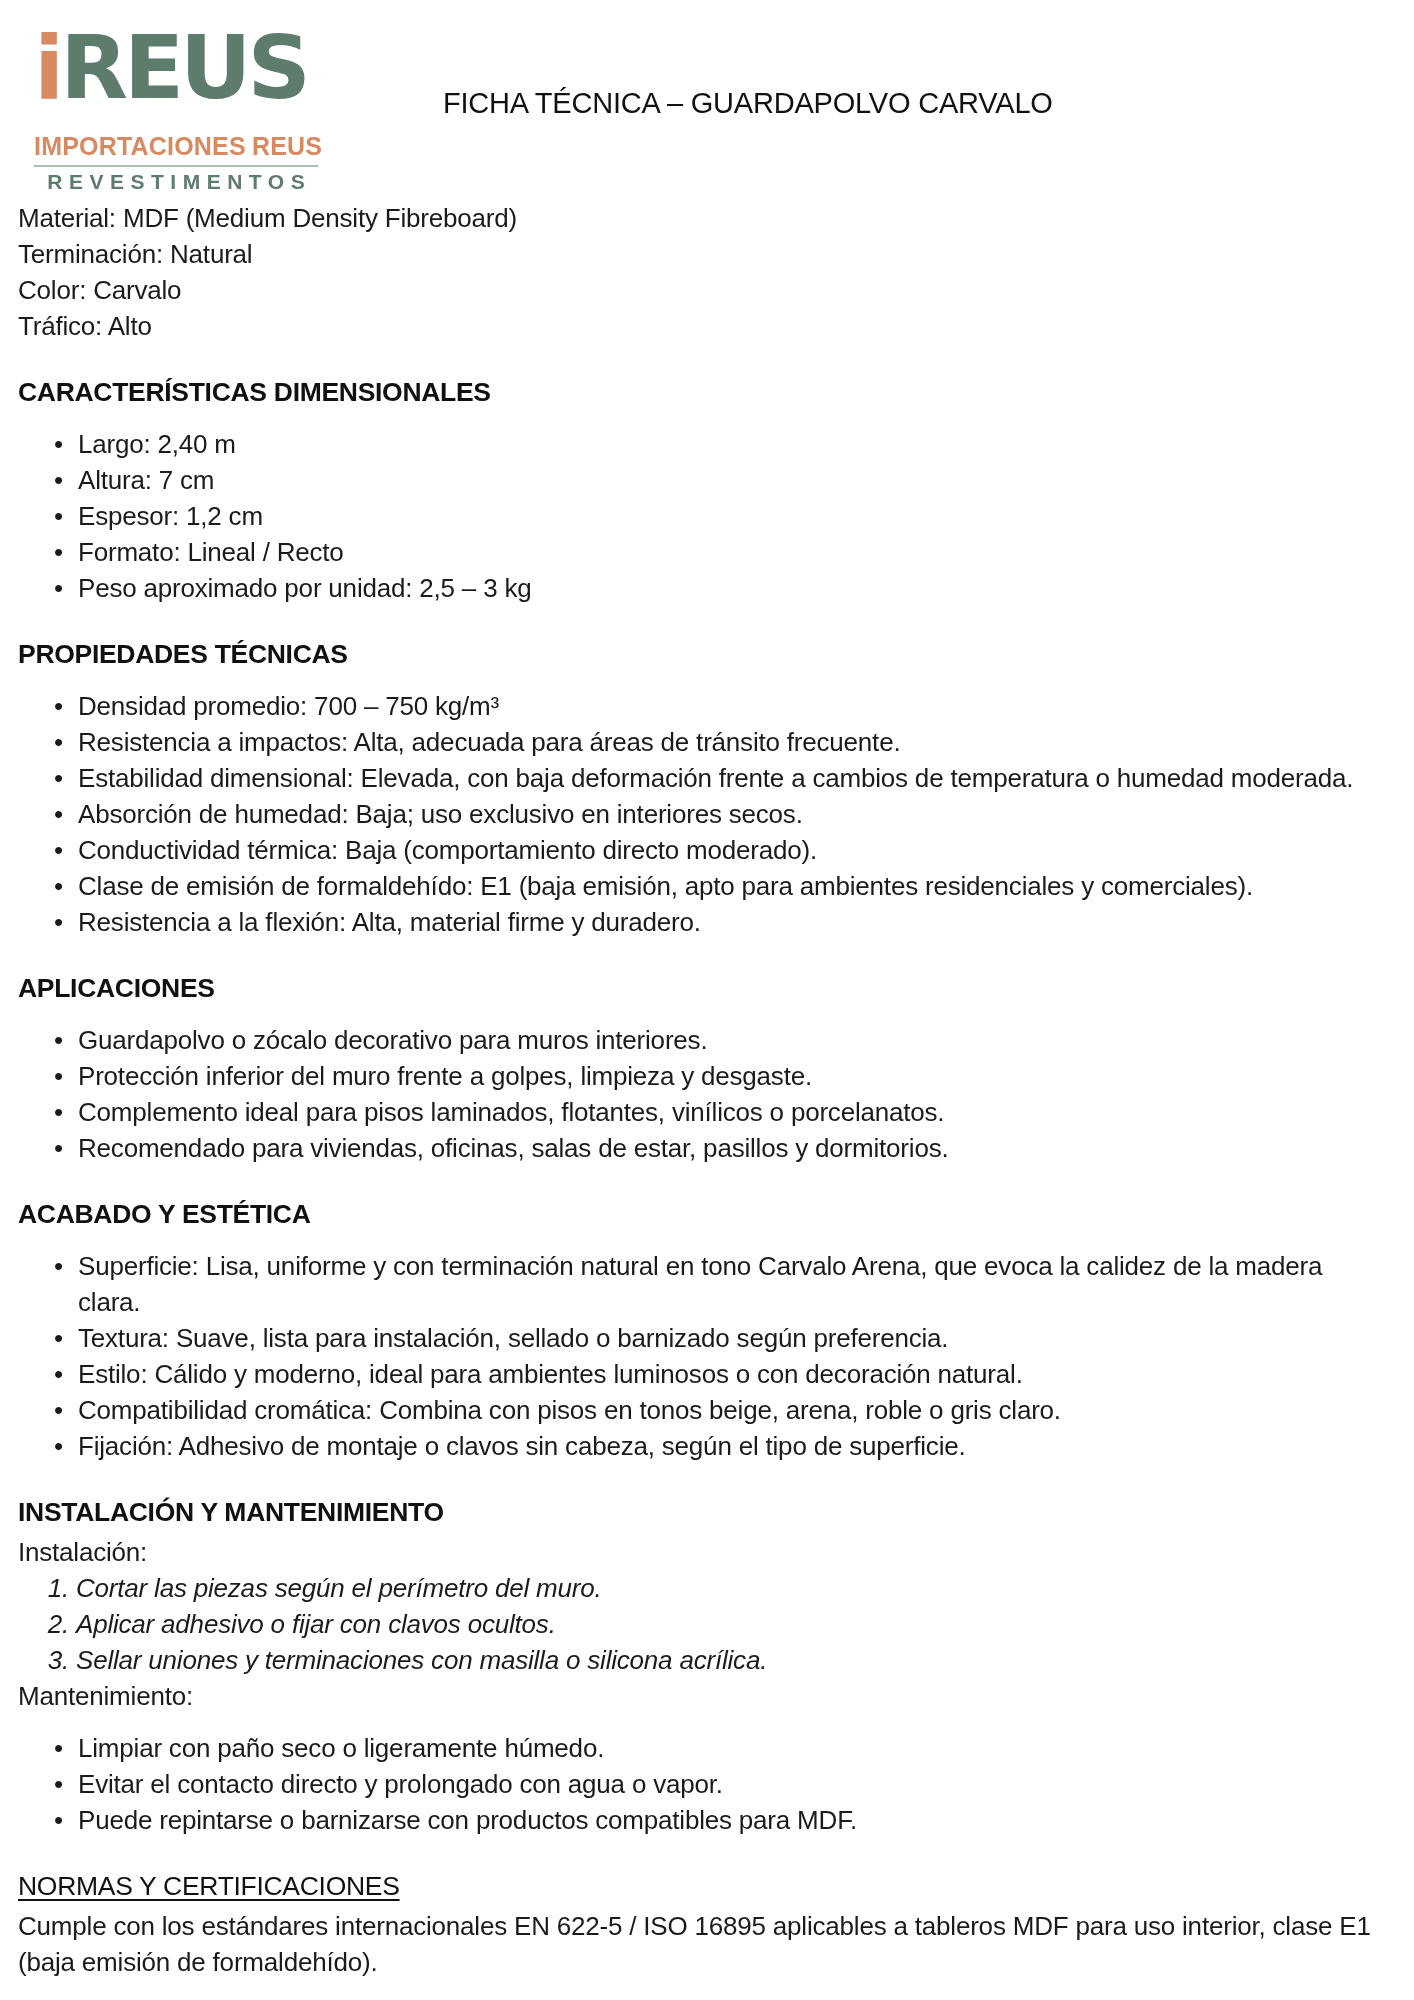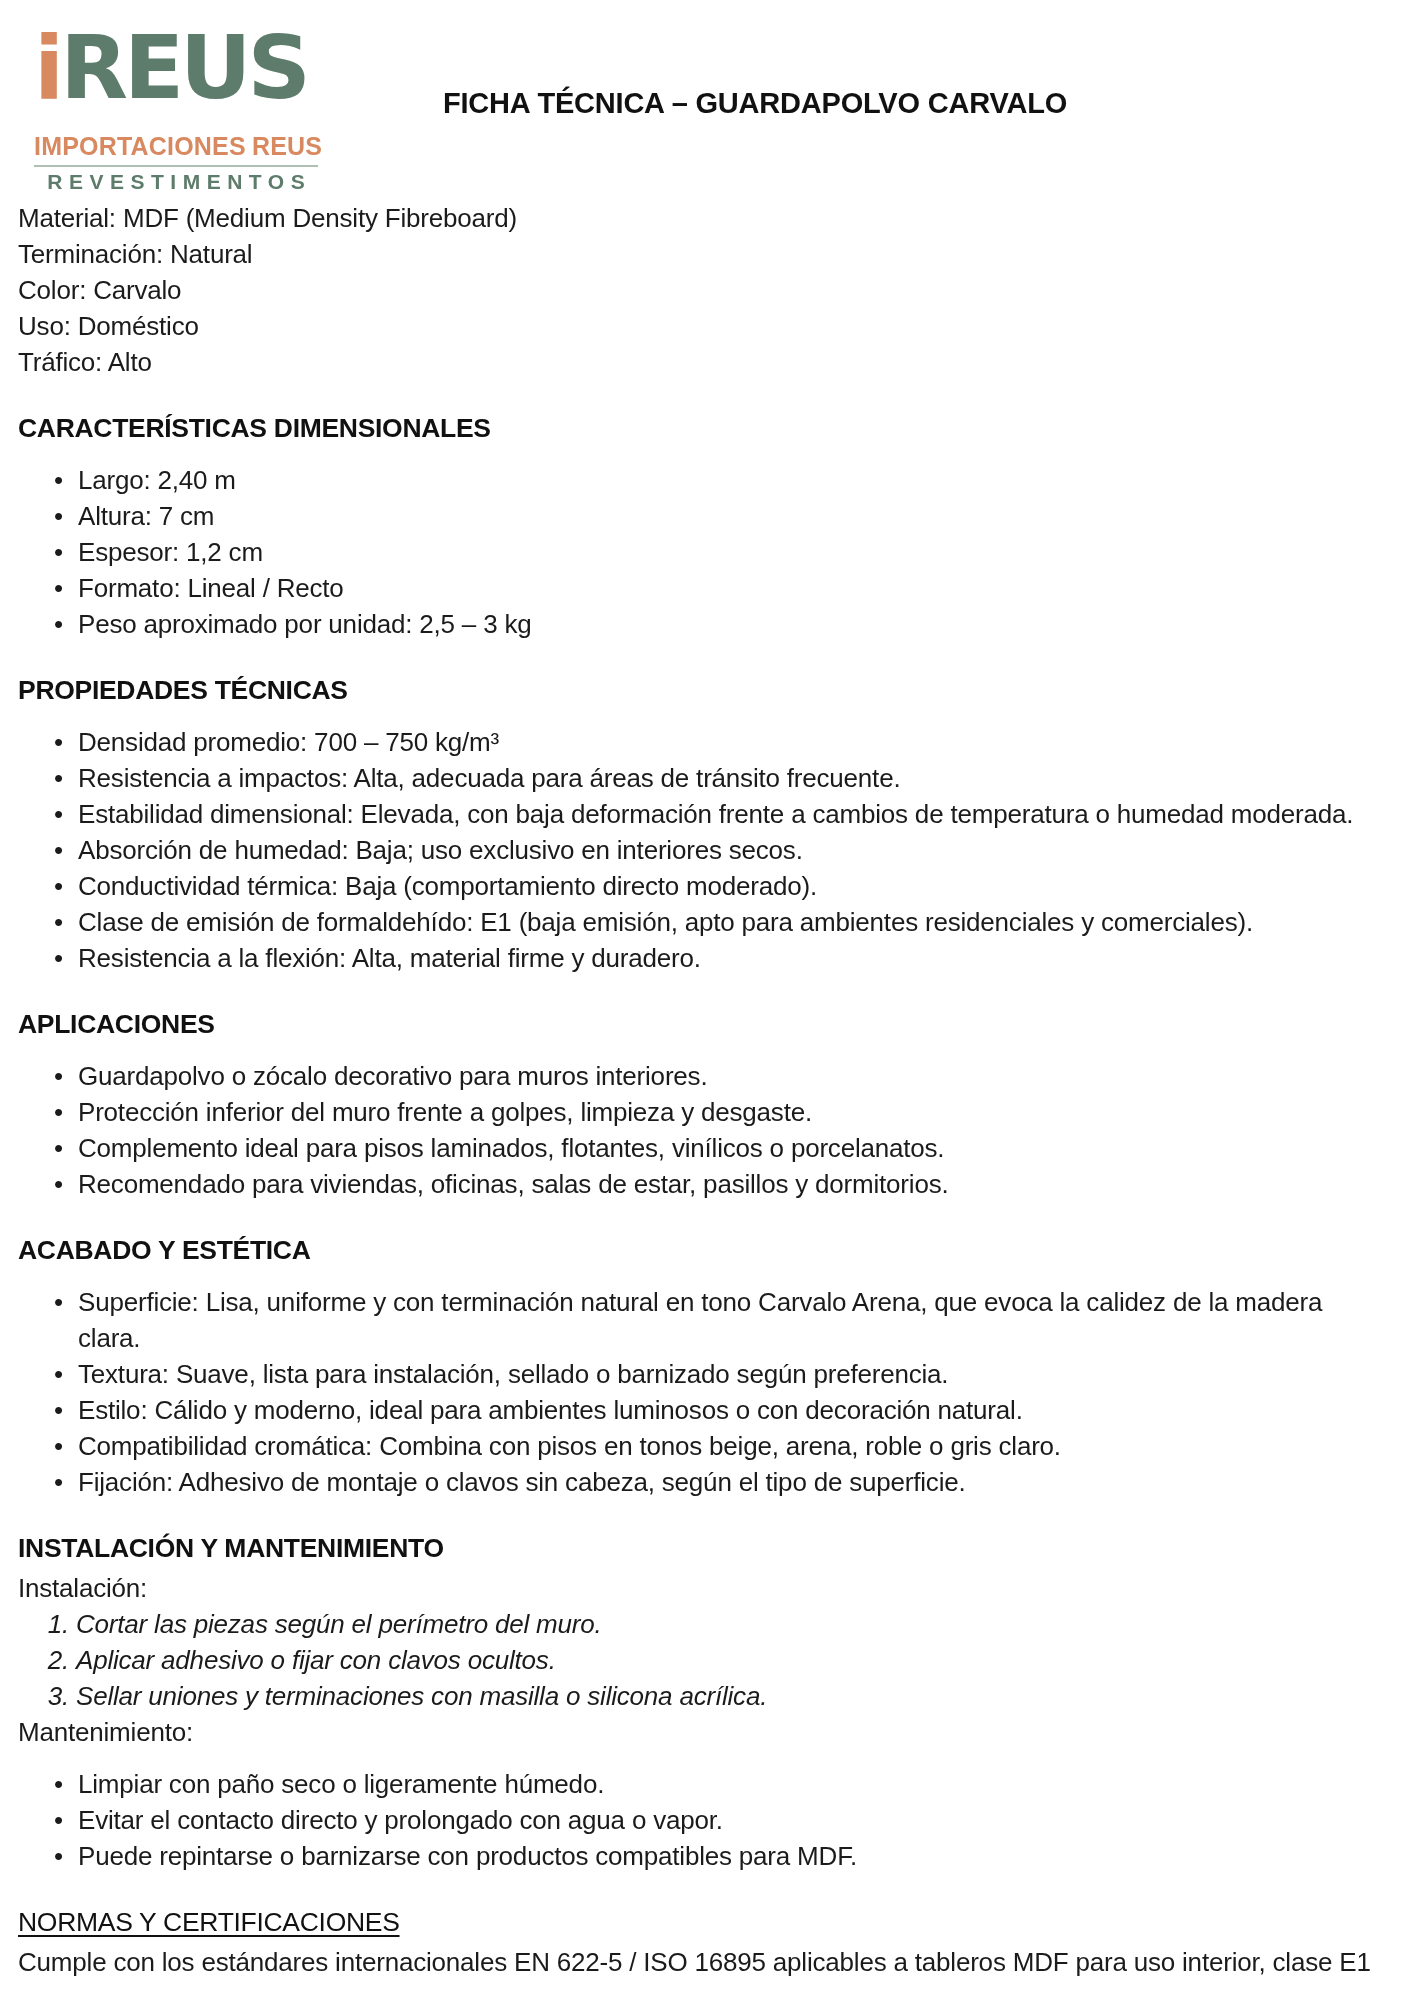--- a/index.html
+++ b/index.html
@@ -56,21 +56,21 @@
     color: var(--brand-green);
     text-indent: 6.5px;
   }
   .title {
     position: absolute;
     left: 425px;
     top: 64px;
     margin: 0;
     font-size: 29px;
     line-height: 34px;
-    font-weight: 700;
+    font-weight: 400;
     letter-spacing: -0.2px;
     color: #111;
     white-space: nowrap;
   }
 
   
   .intro { margin: 0 0 0 0; }
   .intro div { line-height: 36px; }
 
   .section { margin-top: 30px; }
@@ -123,21 +123,20 @@
       <div class="logo-divider"></div>
       <div class="logo-line3">REVESTIMENTOS</div>
     </div>
     <h1 class="title">FICHA TÉCNICA – GUARDAPOLVO CARVALO</h1>
   </header>
 
   <div class="intro">
     <div>Material: MDF (Medium Density Fibreboard)</div>
     <div>Terminación: Natural</div>
     <div>Color: Carvalo</div>
-    <div>Uso: Doméstico</div>
     <div>Tráfico: Alto</div>
   </div>
 
   <section class="section">
     <h2>CARACTERÍSTICAS DIMENSIONALES</h2>
     <ul class="bullets">
       <li>Largo: 2,40 m</li>
       <li>Altura: 7 cm</li>
       <li>Espesor: 1,2 cm</li>
       <li>Formato: Lineal / Recto</li>

